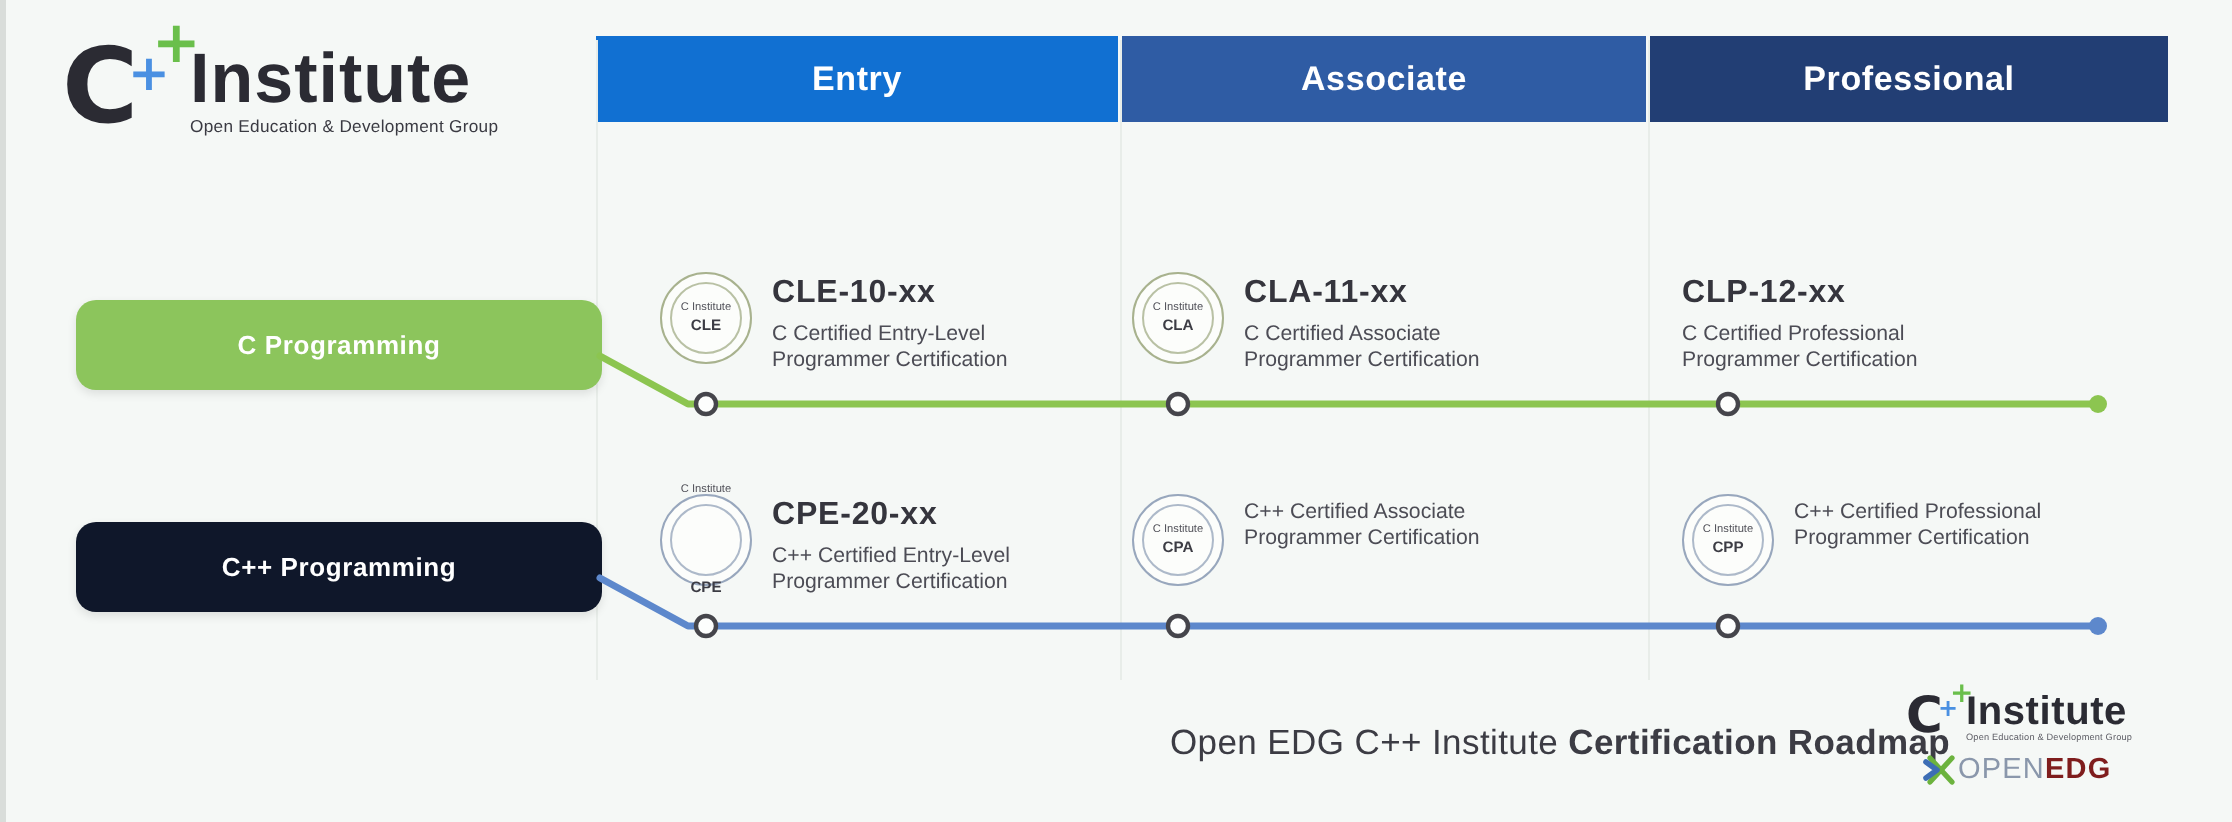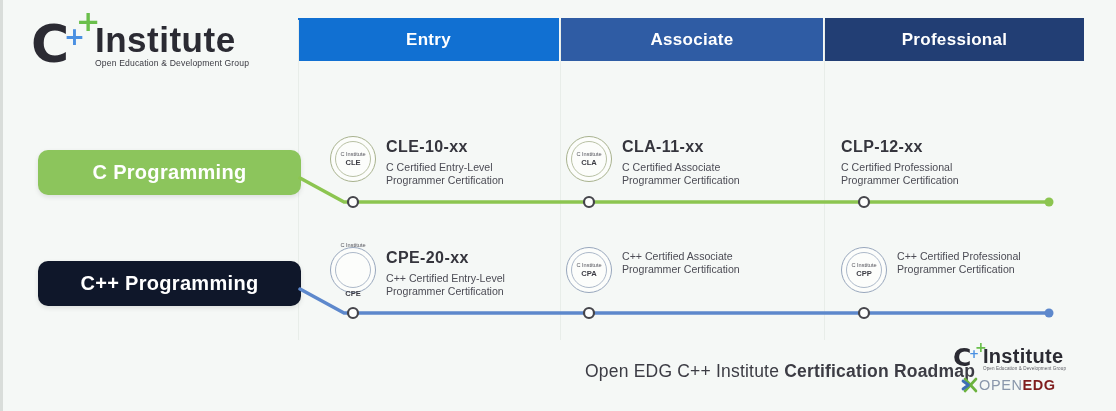--- a/index.html
+++ b/index.html
@@ -18,21 +18,21 @@
   .brand-text{margin-left:0px; padding-top:8px;}
   .brand-name{font-size:35px; font-weight:700; color:#2b2b33; letter-spacing:0.5px; line-height:36px;}
   .brand-tagline{font-size:8.6px; color:#3a3a42; letter-spacing:0.15px; margin-top:0px;}
   
   .col-head{position:absolute; top:18px; height:43px; display:flex; align-items:center;
             justify-content:center; color:#ffffff; font-weight:700; font-size:17px; letter-spacing:0.3px;}
   .sep{position:absolute; top:20px; height:320px; width:1px; background:#e8ede9;}
   
   .track-pill{position:absolute; left:35px; width:263px; height:45px; border-radius:10px;
               display:flex; align-items:center; justify-content:center; color:#fff; font-weight:700;
-              font-size:20px; letter-spacing:0.3px; box-shadow:0 2px 5px rgba(0,0,0,0.10);text-align:center;}
+              font-size:13px; letter-spacing:0.3px; box-shadow:0 2px 5px rgba(0,0,0,0.10);text-align:center;}
   
   .wires{position:absolute; left:0; top:0; pointer-events:none;}
   
   .cert{position:absolute; display:flex; gap:10px; align-items:flex-start;}
   .badge{width:46px; height:46px; border-radius:50%; border:1.4px solid #a8b28e; background:#fcfdfb;
          display:flex; flex-direction:column; align-items:center; justify-content:center;
          position:relative; box-sizing:border-box;}
   .badge::after{content:""; position:absolute; inset:4px; border-radius:50%;
                 border:0.8px solid; border-color:inherit; opacity:0.8;}
   .badge-brand{font-size:5.6px; color:#52525a; line-height:7px;}

